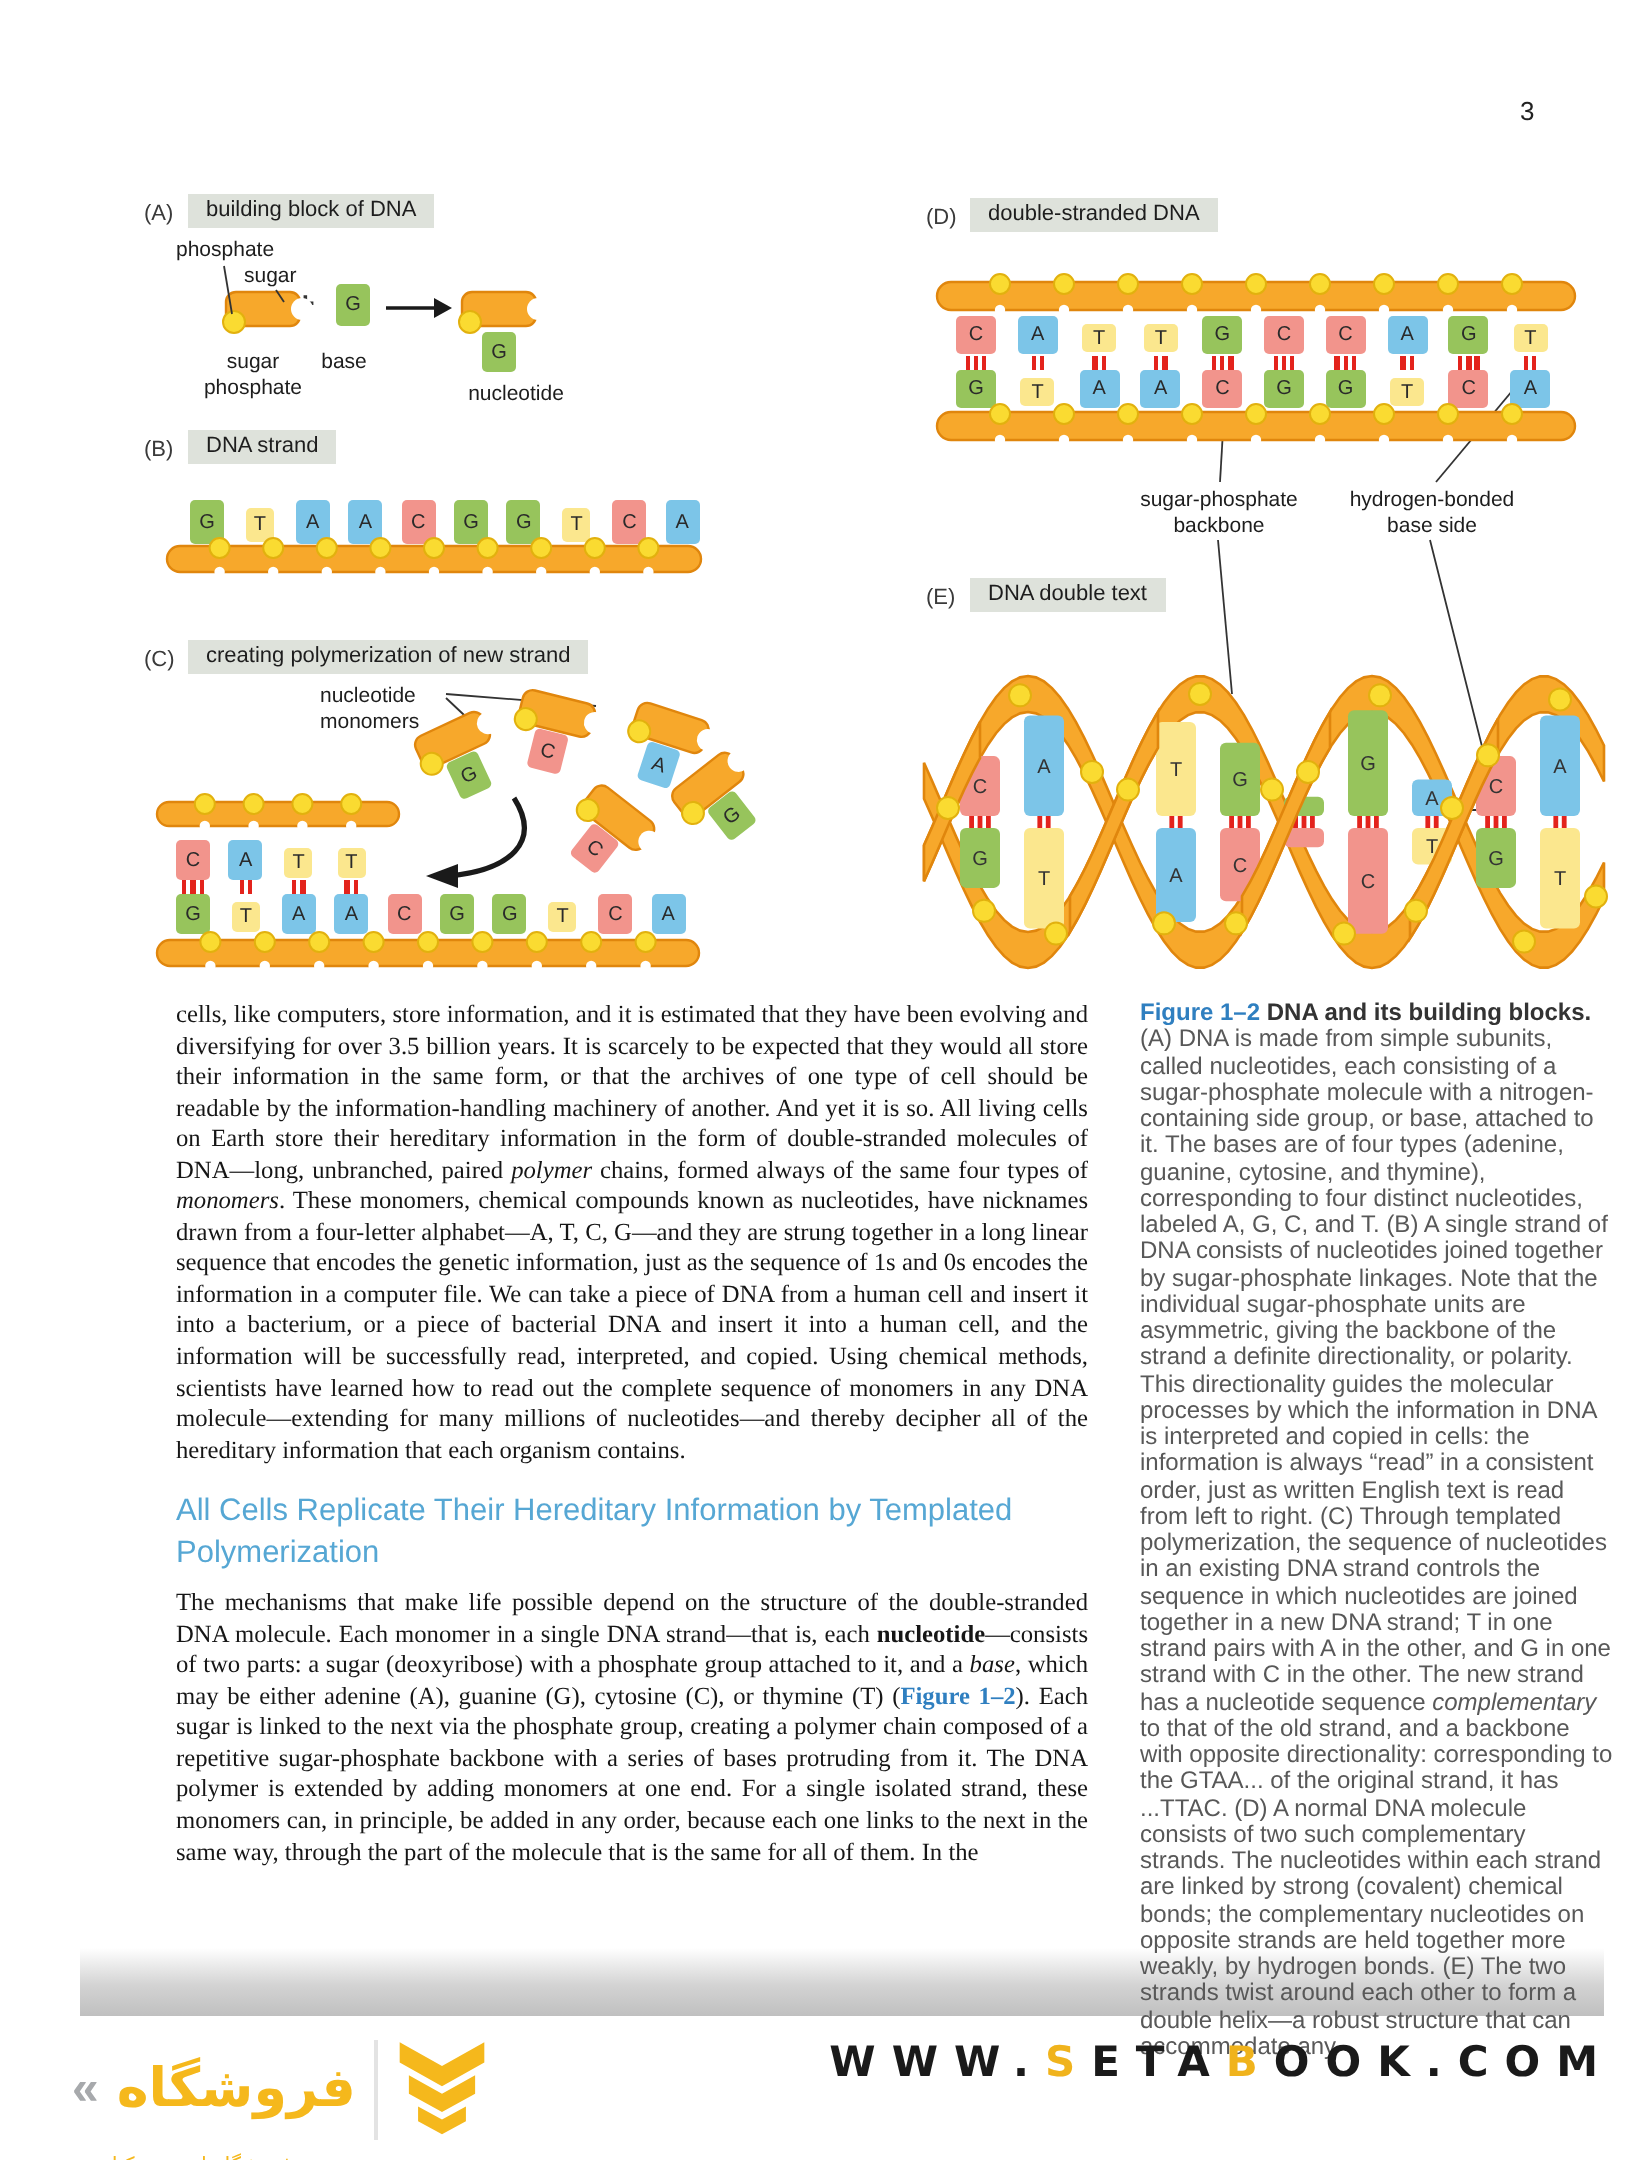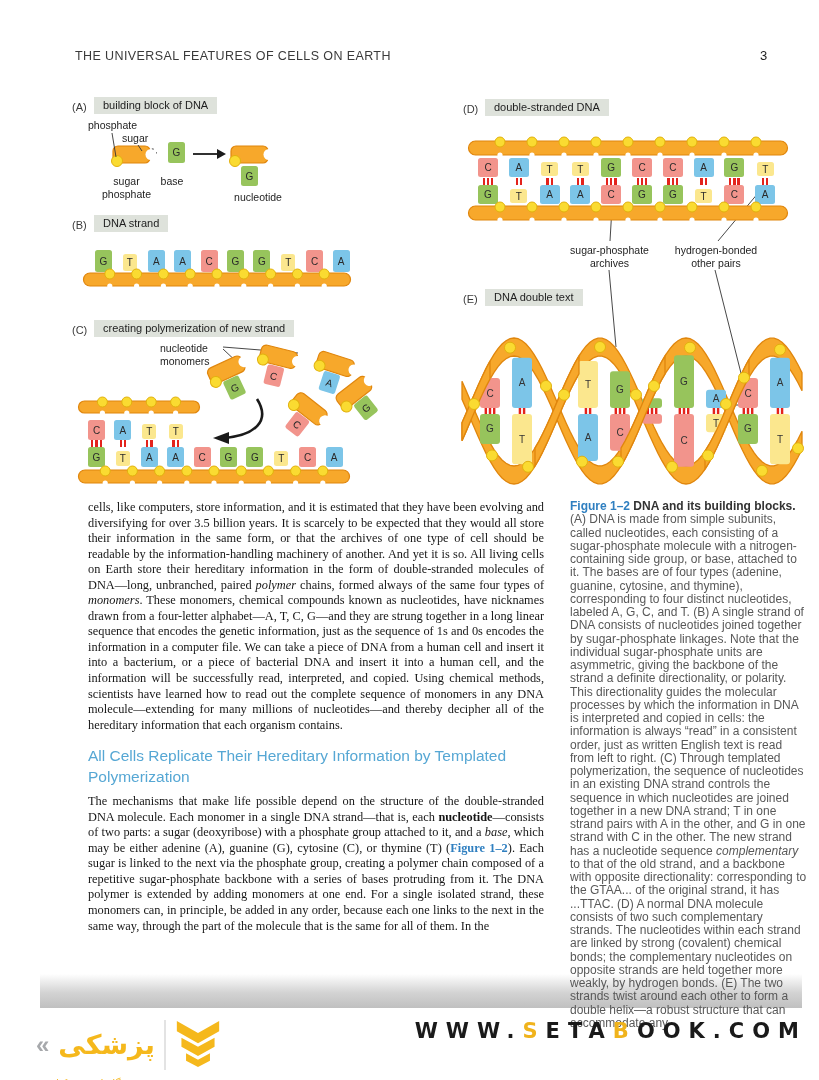--- a/index.html
+++ b/index.html
@@ -36,21 +36,20 @@
 .f-guillemet{font-size:24px;color:#a7a9ac;font-weight:bold;line-height:1}
 .f-name{font-family:"DejaVu Sans",sans-serif;font-size:27px;font-weight:bold;color:#f5b81c;direction:rtl;line-height:1.1}
 .f-sub{font-family:"DejaVu Sans",sans-serif;font-size:10.5px;color:#f5b81c;direction:rtl;margin-top:3px;text-align:center;width:120px}
 .f-div{width:2px;height:50px;background:#e3e3e3}
 </style>
 </head>
 <body>
 
 <div class="page">
 
-  <div class="header-title">THE UNIVERSAL FEATURES OF CELLS ON EARTH</div>
   <div class="page-num">3</div>
 
   <div id="fig-left">
 
     <div class="ptag" style="left:12px;top:6px">(A)</div>
     <div class="ptitle" style="left:34px;top:2px">building block of DNA</div>
     <div class="dlabel" style="left:28px;top:24px">phosphate</div>
     <div class="dlabel" style="left:62px;top:37px">sugar</div>
     <div class="plus" style="left:88px;top:49px">+</div>
     <div class="dlabel center" style="left:29px;top:80px;width:75px">
@@ -224,25 +223,25 @@
         <circle cx="244.8" cy="2" r="5" fill="#FADB31" stroke="#E2B10E" stroke-width="1"></circle>
       </svg>
     </div>
 
   <div id="fig-right">
     <div class="ptag" style="left:13px;top:8px">(D)</div>
     <div class="ptitle" style="left:35px;top:4px">double-stranded DNA</div>
 
     <div class="dlabel center" style="left:92px;top:149px;width:135px">
       <span>sugar-phosphate</span>
-      <span>archives</span>
+      <span>backbone</span>
     </div>
     <div class="dlabel center" style="left:196px;top:149px;width:140px">
       <span>hydrogen-bonded</span>
-      <span>other pairs</span>
+      <span>base side</span>
     </div>
 
     <svg width="369" height="407" style="position:absolute;left:0;top:0;overflow:visible;pointer-events:none">
       <line x1="162" y1="112" x2="160" y2="146" stroke="#333" stroke-width="0.9"></line>
       <line x1="314" y1="91" x2="268" y2="146" stroke="#333" stroke-width="0.9"></line>
       <line x1="159" y1="175" x2="166" y2="252" stroke="#333" stroke-width="0.9"></line>
       <polyline points="265,175 299,310 286,310" fill="none" stroke="#333" stroke-width="0.9"></polyline>
     </svg>
 
     <div class="ptag" style="left:13px;top:198px">(E)</div>
@@ -428,21 +427,21 @@
     <h2>All Cells Replicate Their Hereditary Information by Templated Polymerization</h2>
     <p><span>The mechanisms that make life possible depend on the structure of the double-stranded DNA molecule. Each monomer in a single DNA strand—that is, each </span><span class="bd">nucleotide</span><span>—consists of two parts: a sugar (deoxyribose) with a phosphate group attached to it, and a </span><span class="it">base</span><span>, which may be either adenine (A), guanine (G), cytosine (C), or thymine (T) (</span><span class="ref">Figure 1–2</span><span>). Each sugar is linked to the next via the phosphate group, creating a polymer chain composed of a repetitive sugar-phosphate backbone with a series of bases protruding from it. The DNA polymer is extended by adding monomers at one end. For a single isolated strand, these monomers can, in principle, be added in any order, because each one links to the next in the same way, through the part of the molecule that is the same for all of them. In the</span></p>
   </div>
 
   <div class="captioncol"><span class="ref">Figure 1–2</span><span class="bd"> DNA and its building blocks.</span><span> (A) DNA is made from simple subunits, called nucleotides, each consisting of a sugar-phosphate molecule with a nitrogen-containing side group, or base, attached to it. The bases are of four types (adenine, guanine, cytosine, and thymine), corresponding to four distinct nucleotides, labeled A, G, C, and T. (B) A single strand of DNA consists of nucleotides joined together by sugar-phosphate linkages. Note that the individual sugar-phosphate units are asymmetric, giving the backbone of the strand a definite directionality, or polarity. This directionality guides the molecular processes by which the information in DNA is interpreted and copied in cells: the information is always “read” in a consistent order, just as written English text is read from left to right. (C) Through templated polymerization, the sequence of nucleotides in an existing DNA strand controls the sequence in which nucleotides are joined together in a new DNA strand; T in one strand pairs with A in the other, and G in one strand with C in the other. The new strand has a nucleotide sequence </span><span class="it">complementary</span><span> to that of the old strand, and a backbone with opposite directionality: corresponding to the GTAA... of the original strand, it has ...TTAC. (D) A normal DNA molecule consists of two such complementary strands. The nucleotides within each strand are linked by strong (covalent) chemical bonds; the complementary nucleotides on opposite strands are held together more weakly, by hydrogen bonds. (E) The two strands twist around each other to form a double helix—a robust structure that can accommodate any</span></div>
 
   <div class="footer">
     <div class="f-left">
       <div class="f-brandrow">
         <span class="f-guillemet">«</span>
-        <span class="f-name">پزشکی</span>
+        <span class="f-name">فروشگاه</span>
         <span class="f-div"></span>
         <svg width="46" height="58" viewBox="0 0 50 60">
           <path d="M2,4 L25,17 L48,4 L48,15 L25,28 L2,15 Z" fill="#F5B81C"></path>
           <path d="M7,22 L25,32 L43,22 L43,32 L25,42 L7,32 Z" fill="#F5B81C"></path>
           <path d="M12,39 L25,46 L38,39 L38,47 L25,54 L12,47 Z" fill="#F5B81C"></path>
         </svg>
       </div>
       <div class="f-sub">فروشگاه اینترنتی کتاب</div>
     </div>
     <div class="f-right">

